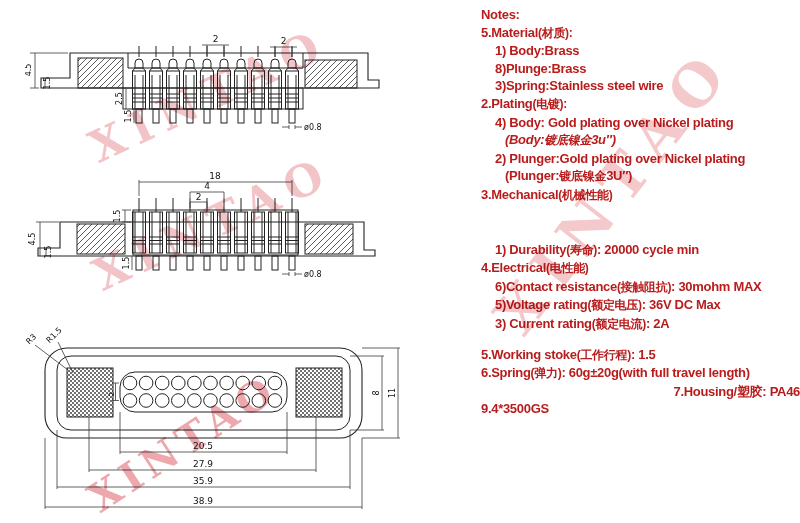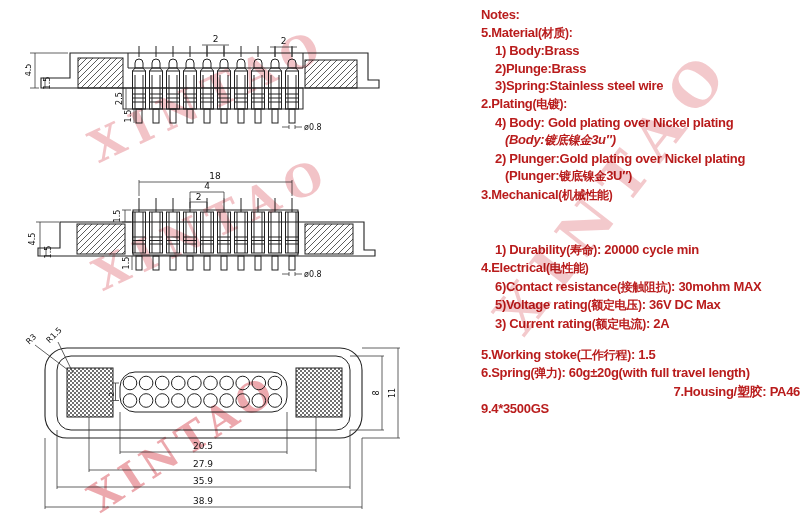--- a/index.html
+++ b/index.html
@@ -378,21 +378,21 @@
       <line x1="337" y1="123" x2="375" y2="123"></line>
     <line x1="373" y1="33" x2="373" y2="123"></line>
     <text x="370" y="78" class="sm" text-anchor="middle" transform="rotate(-90 370 78)">11</text>
   </g>
 </svg>
 
 <div class="notes-panel">
     <div class="note-line" style="padding-left: 0px;"><span>Notes:</span></div>
     <div class="note-line" style="padding-left: 0px;"><span>5.Material</span><span class="cn">(材质):</span></div>
     <div class="note-line" style="padding-left: 14px;"><span>1) Body:Brass</span></div>
-    <div class="note-line" style="padding-left: 14px;"><span>2)Plunge:Brass</span></div>
+    <div class="note-line" style="padding-left: 14px;"><span>8)Plunge:Brass</span></div>
     <div class="note-line" style="padding-left: 14px;"><span>3)Spring:Stainless steel wire</span></div>
     <div class="note-line" style="padding-left: 0px;"><span>2.Plating</span><span class="cn">(电镀):</span></div>
     <div class="note-line" style="padding-left: 14px;"><span>4) Body: Gold plating over Nickel plating</span></div>
     <div class="note-line" style="padding-left: 24px; font-style: italic;"><span>(Body:</span><span class="cn">镀底镍金</span><span>3u″)</span></div>
     <div class="note-line" style="padding-left: 14px;"><span>2) Plunger:Gold plating over Nickel plating</span></div>
     <div class="note-line" style="padding-left: 24px;"><span>(Plunger:</span><span class="cn">镀底镍金</span><span>3U″)</span></div>
     <div class="note-line" style="padding-left: 0px;"><span>3.Mechanical</span><span class="cn">(机械性能)</span></div>
     <div class="note-line" style="padding-left: 14px; margin-top: 36px;"><span>1) Durability</span><span class="cn">(寿命)</span><span>: 20000 cycle  min</span></div>
     <div class="note-line" style="padding-left: 0px;"><span>4.Electrical</span><span class="cn">(电性能)</span></div>
     <div class="note-line" style="padding-left: 14px;"><span>6)Contact resistance</span><span class="cn">(接触阻抗)</span><span>: 30mohm MAX</span></div>

